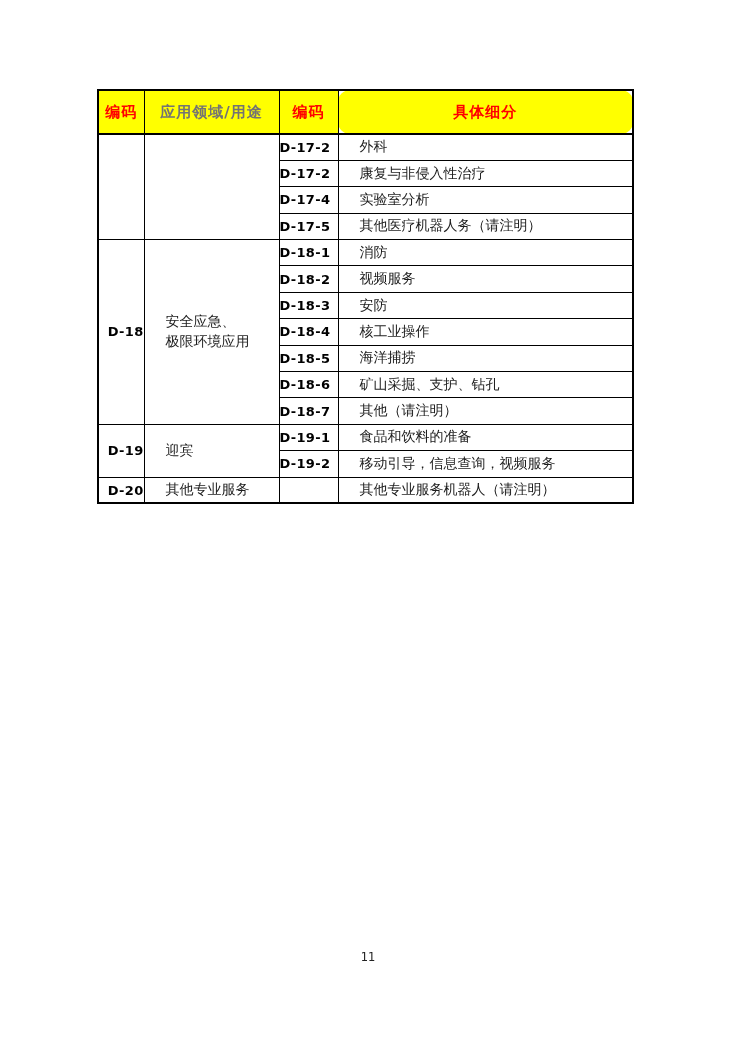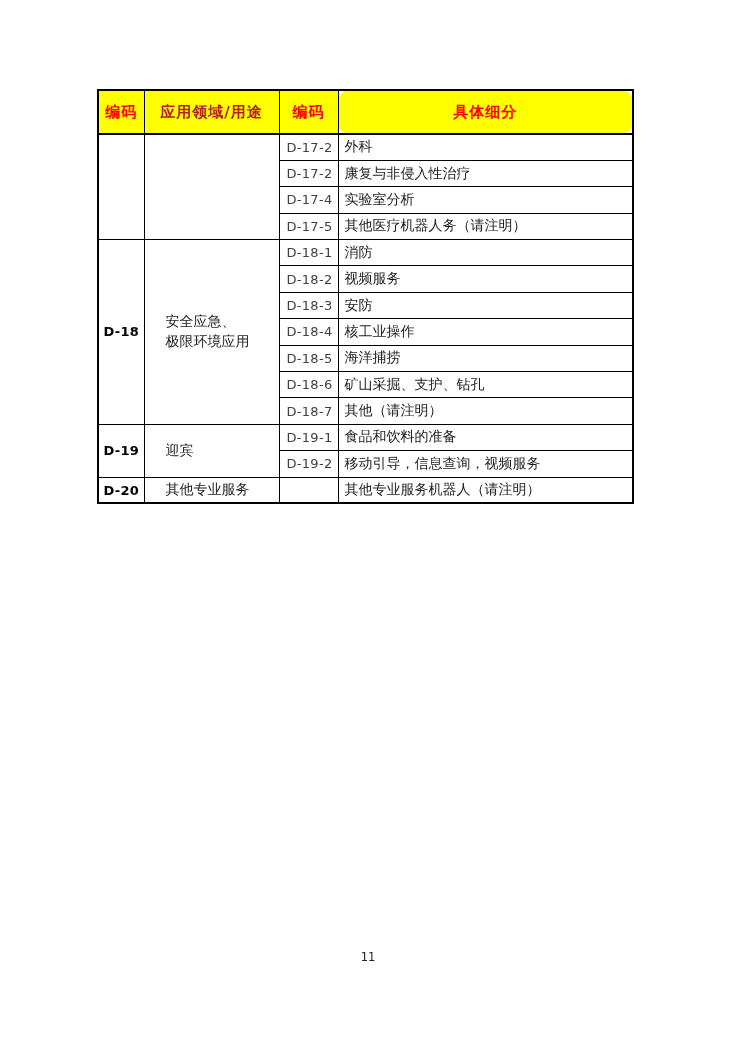--- a/index.html
+++ b/index.html
@@ -32,43 +32,43 @@
   }
   .class-table td {
     border: 1px solid #000;
     font-size: 14px;
     color: #1c1c1c;
     vertical-align: middle;
     padding: 0;
   }
   tr.data-row { height: 26.4px; }
   td.code-cell {
-    text-align: center;
+    text-align: right;
     font-family: "DejaVu Sans", "Liberation Sans", sans-serif;
     font-weight: bold;
     font-size: 13px;
     color: #000;
     letter-spacing: 0.3px;
   }
   td.subcode-cell {
-    padding-left: 7px;
+    padding-left: 0;
     font-family: "DejaVu Sans", "Liberation Sans", sans-serif;
-    font-weight: normal;
+    font-weight: bold;
     font-size: 13px;
-    color: #404040;
+    color: #000000;
     letter-spacing: 0.3px;
   }
   td.domain-cell {
     padding-left: 21px;
     white-space: pre-line;
     line-height: 20px;
     font-family: Liberation Serif, serif;
   }
   td.detail-cell {
-    padding-left: 6px;
+    padding-left: 21px;
   }
   .page-number {
     position: absolute;
     left: 0;
     right: 0;
     top: 950px;
     text-align: center;
     font-size: 11.5px;
     color: #222;
     font-family: "DejaVu Sans", "Liberation Sans", sans-serif;
@@ -82,21 +82,21 @@
   <table class="class-table">
     <colgroup>
       <col style="width:46px">
       <col style="width:135px">
       <col style="width:59px">
       <col style="width:295px">
     </colgroup>
     <thead>
       <tr>
         <th class="header-cell" style="background: rgb(255, 255, 0); color: rgb(255, 0, 0);">编码</th>
-        <th class="header-cell" style="background: rgb(255, 255, 0); color: #b91c1c;">应用领域/用途</th>
+        <th class="header-cell" style="background: rgb(255, 255, 0); color: #737373;">应用领域/用途</th>
         <th class="header-cell" style="background: rgb(255, 255, 0); color: rgb(255, 0, 0);">编码</th>
         <th class="header-cell" style="background: rgb(255, 255, 0); color: rgb(255, 0, 0); border-radius: 12px;">具体细分</th>
       </tr>
     </thead>
     <tbody>
         <tr class="data-row">
           <td class="code-cell" rowspan="4"></td>
           <td class="domain-cell" rowspan="4"></td>
           <td class="subcode-cell">D-17-2</td>
           <td class="detail-cell">外科</td>

